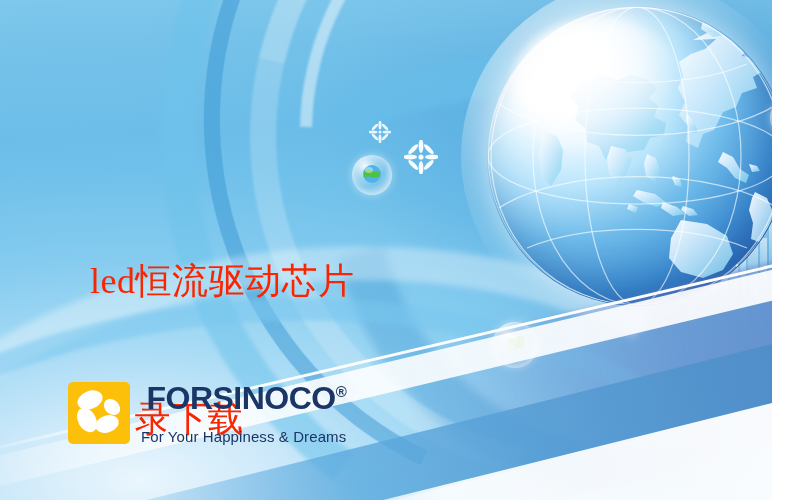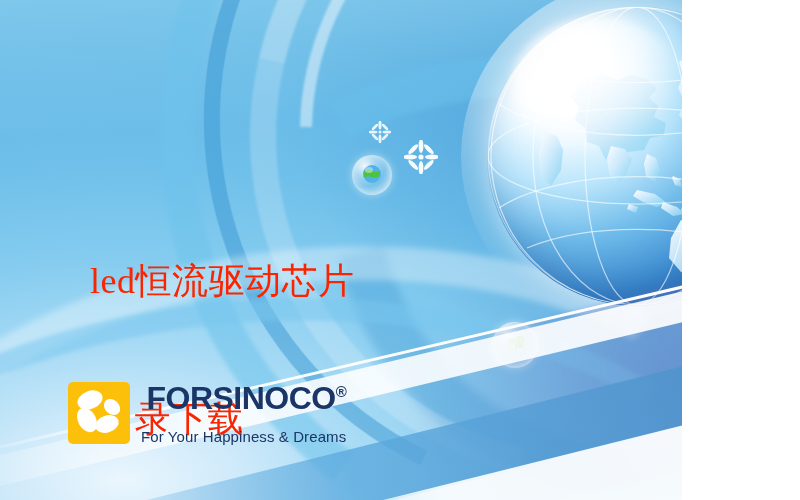--- a/index.html
+++ b/index.html
@@ -7,21 +7,21 @@
     margin: 0;
     padding: 0;
     background: #ffffff;
   }
   body {
     font-family: "Liberation Sans", "DejaVu Sans", sans-serif;
   }
 
   #banner {
     position: relative;
-    width: 682px;
+    width: 772px;
     height: 500px;
     overflow: hidden;
     background: #e5e5e5;
   }
 
   
   .layer {
     position: absolute;
     inset: 0;
     pointer-events: none;

